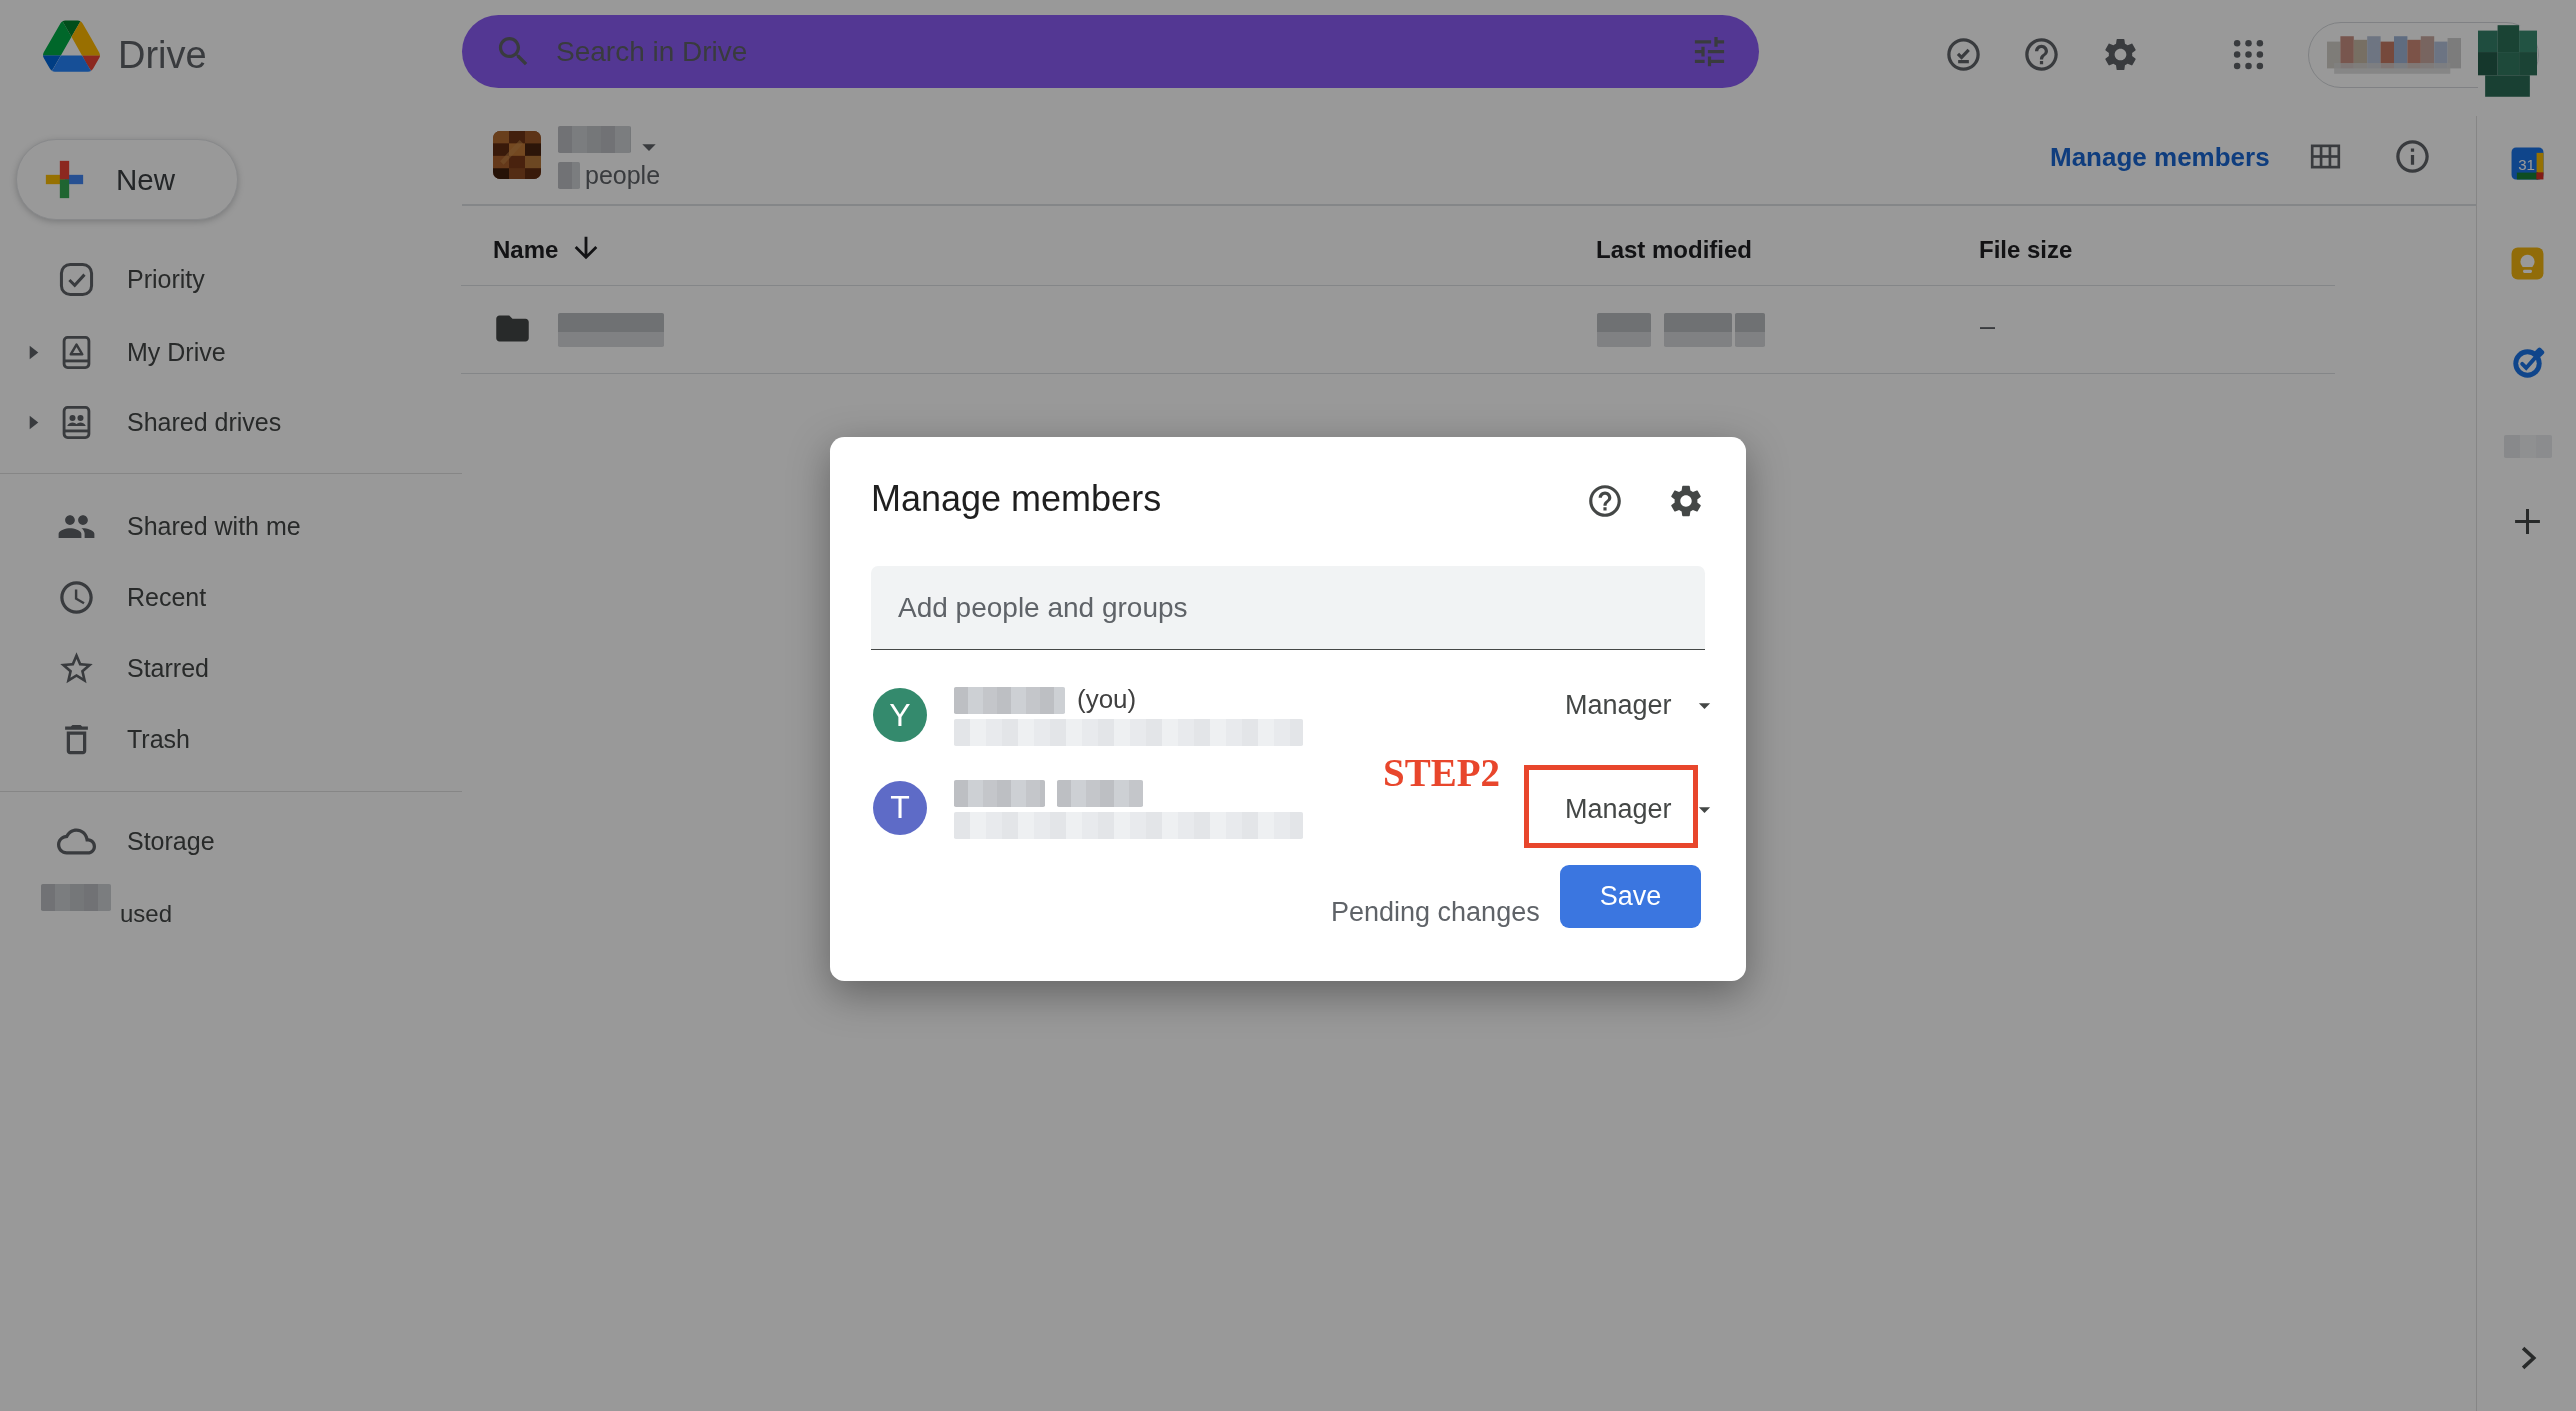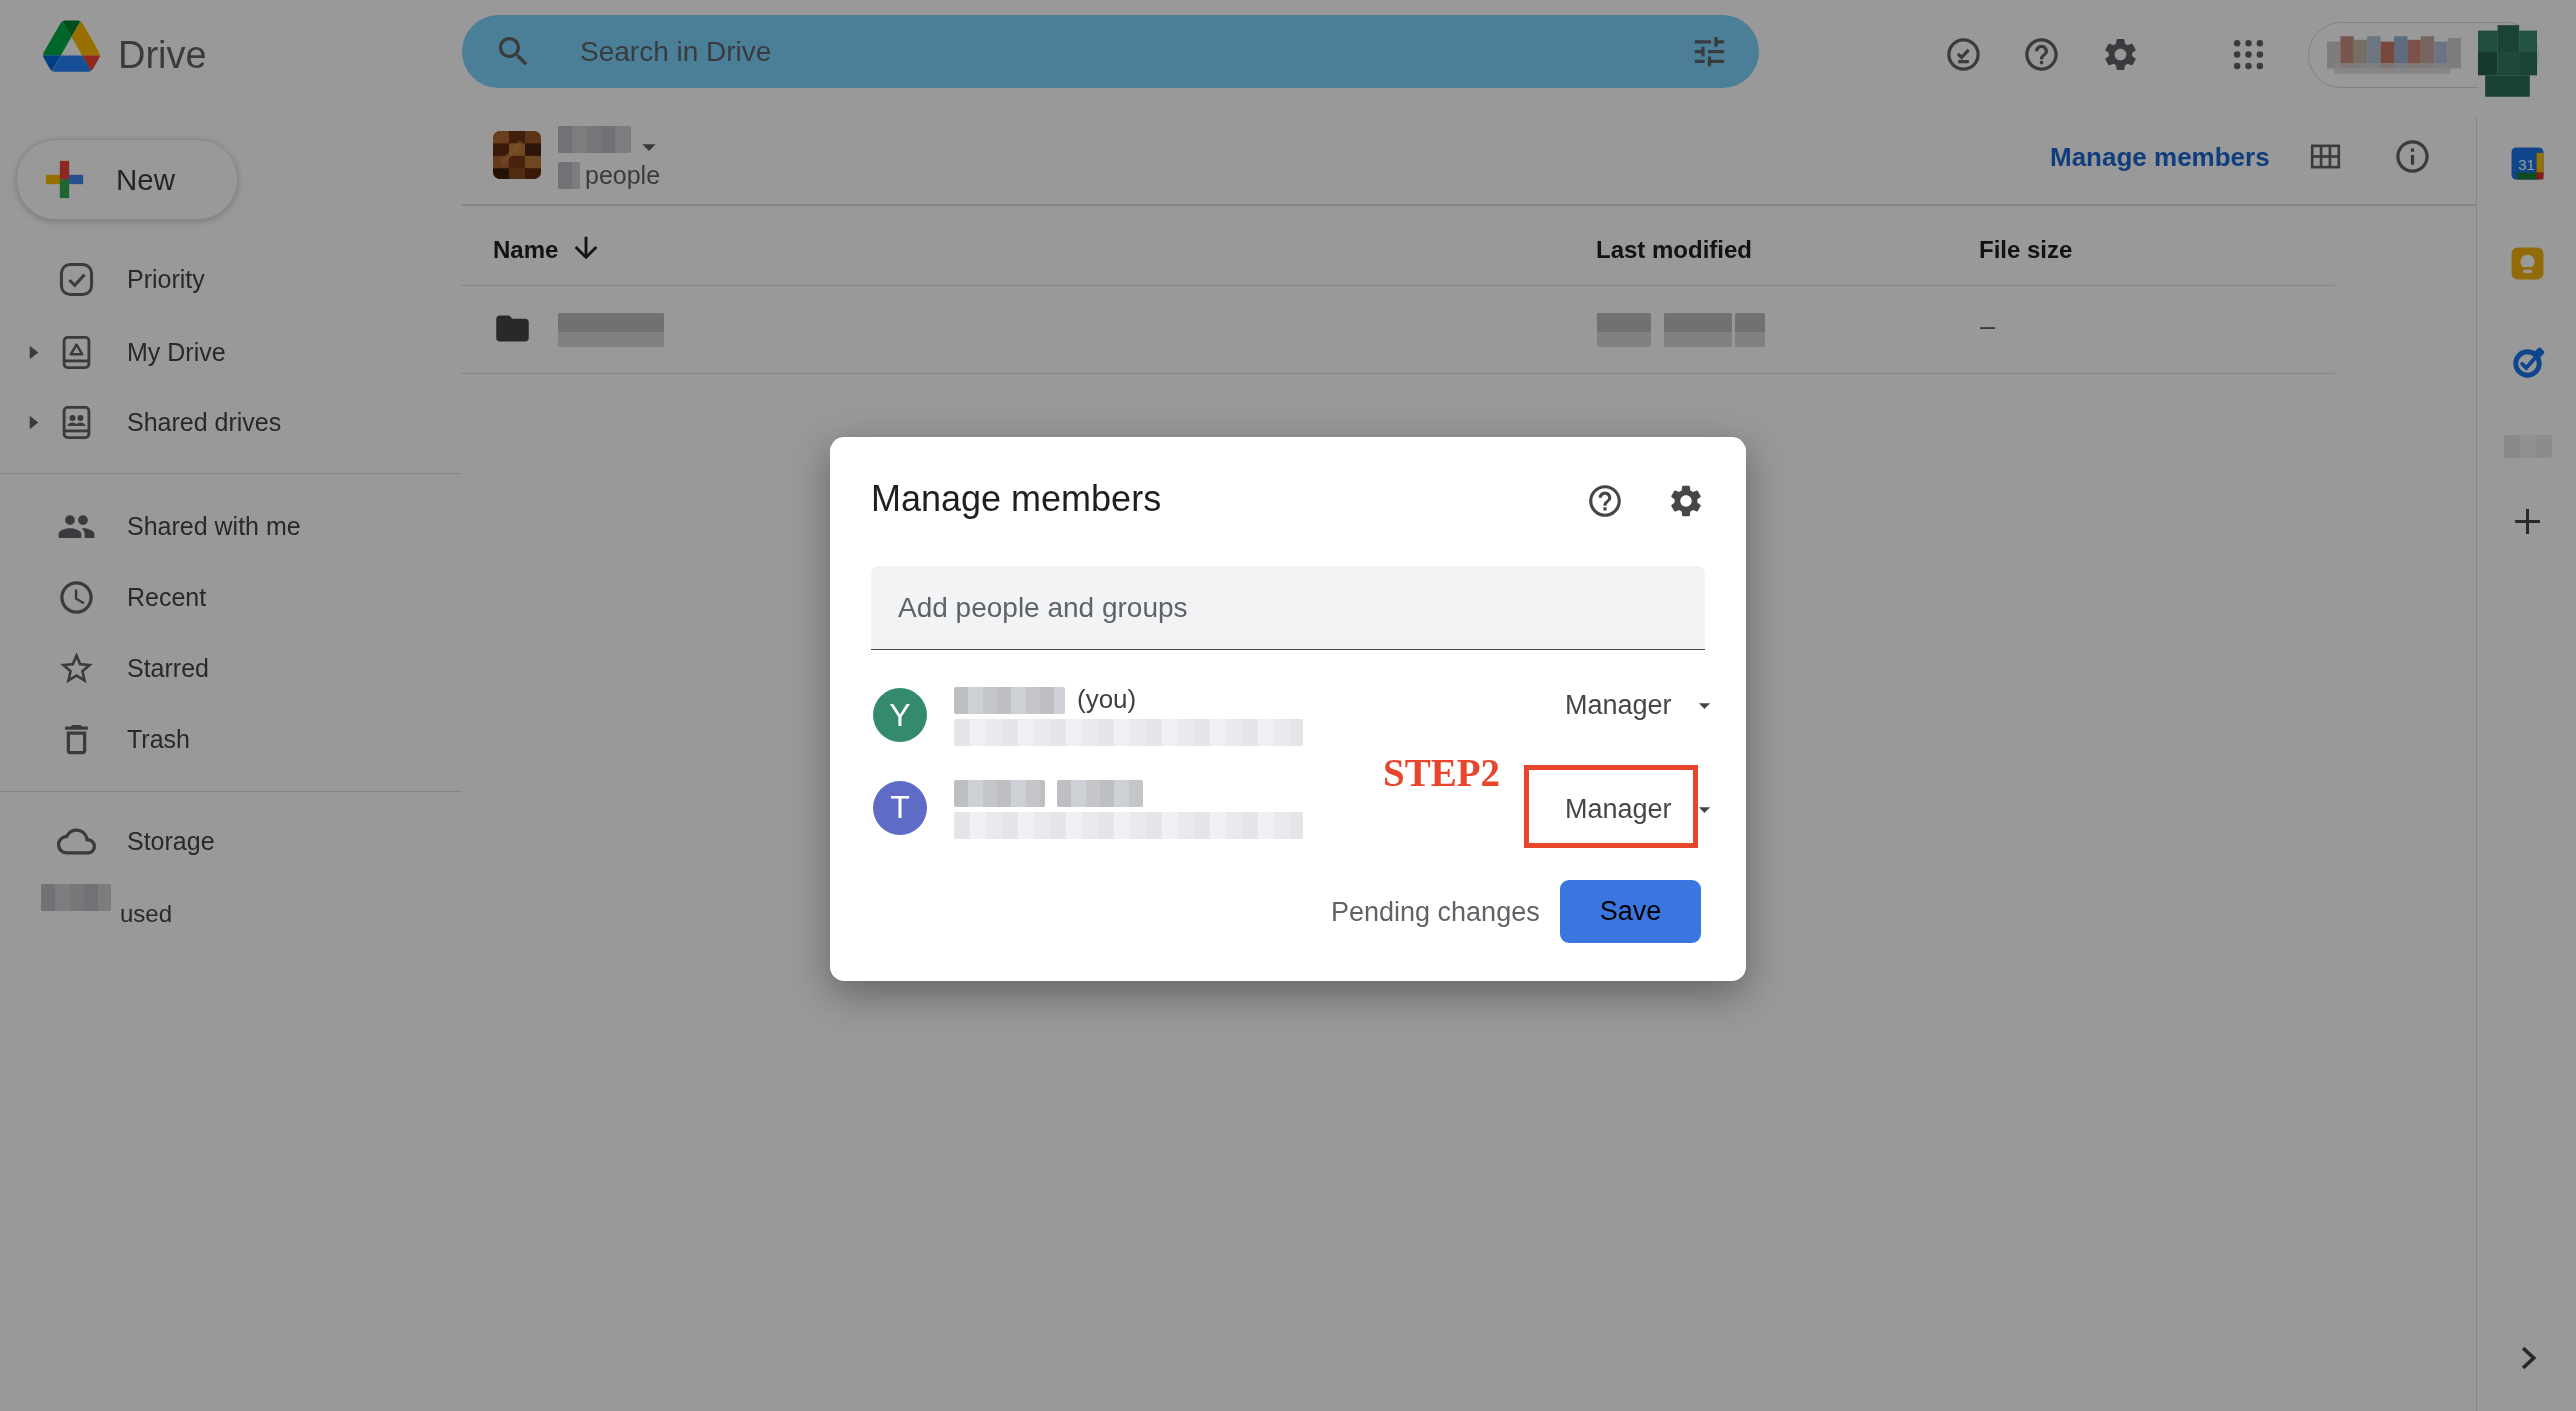--- a/index.html
+++ b/index.html
@@ -5,21 +5,21 @@
   * { margin:0; padding:0; box-sizing:border-box; }
   html,body { width:2576px; height:1411px; background:#fff; overflow:hidden;
               font-family:"Liberation Sans", sans-serif; position:relative; }
   .abs { position:absolute; }
 
   
   .topbar { position:absolute; left:0; top:0; width:2576px; height:104px; background:#fff; }
   .logo { left:43px; top:19.7px; width:57px; height:52px; }
   .brand { left:118px; top:34px; font-size:38px; color:#5f6368; }
   .searchbar { left:462px; top:15px; width:1297px; height:73px; border-radius:37px;
-               background:#7dd3fc; display:flex; align-items:center;gap:24px; }
+               background:#8b5cf6; display:flex; align-items:center; }
   .searchbar .mag { margin-left:32px; width:39px; height:39px; }
   .search-input { flex:1; margin-left:23px; border:none; outline:none; background:transparent;
                   font-size:28px; color:#202124; font-family:"Liberation Sans",sans-serif; }
   .search-input::placeholder { color:#5f6368; opacity:1; }
   .searchbar .tune { margin-right:30px; width:39px; height:39px; }
   .tb-icon { top:35px; width:39px; height:39px; cursor:pointer; }
   .account-pill { left:2308px; top:21.5px; width:231px; height:66px; border-radius:33px;
                   border:1.8px solid #d5d8dc; }
   .acct-mosaic { left:2327px; top:36px; width:134px; height:38px; }
   .acct-avatar { left:2478px; top:25px; width:59px; height:72px; border-radius:5.4px; overflow:hidden; }
@@ -72,22 +72,22 @@
   .dlg-input::placeholder { color:#5f6368; opacity:1; }
   .avatar { width:54px; height:54px; border-radius:50%; color:#fff; font-size:32px;
             display:flex; align-items:center; justify-content:center; }
   .member-name-suffix { font-size:26px; color:#404040; }
   .role { font-size:27px; color:#444746; cursor:pointer; display:flex; align-items:center;margin-left:24px; }
   .role svg { margin-left:19.7px; }
   .step-label { left:553px; top:313px; font-family:"Liberation Serif",serif; font-weight:bold;
                 font-size:39px; color:#e8462c; }
   .step-box { left:694px; top:328px; width:174px; height:83px; border:5.4px solid #e8462c; }
   .pending { left:501px; top:460px; font-size:27px; color:#5f6368; }
-  .save-btn { left:730px; top:443px; width:141px; height:63px; border-radius:9px; background:#3b76e0;
-              color:#000000; font-size:27px; border:none; cursor:pointer; font-family:"Liberation Sans",sans-serif; }
+  .save-btn { left:730px; top:428px; width:141px; height:63px; border-radius:9px; background:#3b76e0;
+              color:#ffffff; font-size:27px; border:none; cursor:pointer; font-family:"Liberation Sans",sans-serif; }
 </style>
 </head>
 <body>
 
 <div class="topbar">
   <svg class="abs logo" viewBox="0 0 87.3 78">
     <path fill="#0066da" d="m6.6 66.85 3.85 6.65c.8 1.4 1.95 2.5 3.3 3.3l13.75-23.8h-27.5c0 1.55.4 3.1 1.2 4.5z"></path>
     <path fill="#00ac47" d="m43.65 25-13.75-23.8c-1.35.8-2.5 1.9-3.3 3.3l-25.4 44a9.06 9.06 0 0 0-1.2 4.5h27.5z"></path>
     <path fill="#ea4335" d="m73.55 76.8c1.35-.8 2.5-1.9 3.3-3.3l1.6-2.75 7.65-13.25c.8-1.4 1.2-2.95 1.2-4.5h-27.5l5.85 11.5z"></path>
     <path fill="#00832d" d="m43.65 25 13.75-23.8c-1.35-.8-2.9-1.2-4.5-1.2h-18.5c-1.6 0-3.15.45-4.5 1.2z"></path>

